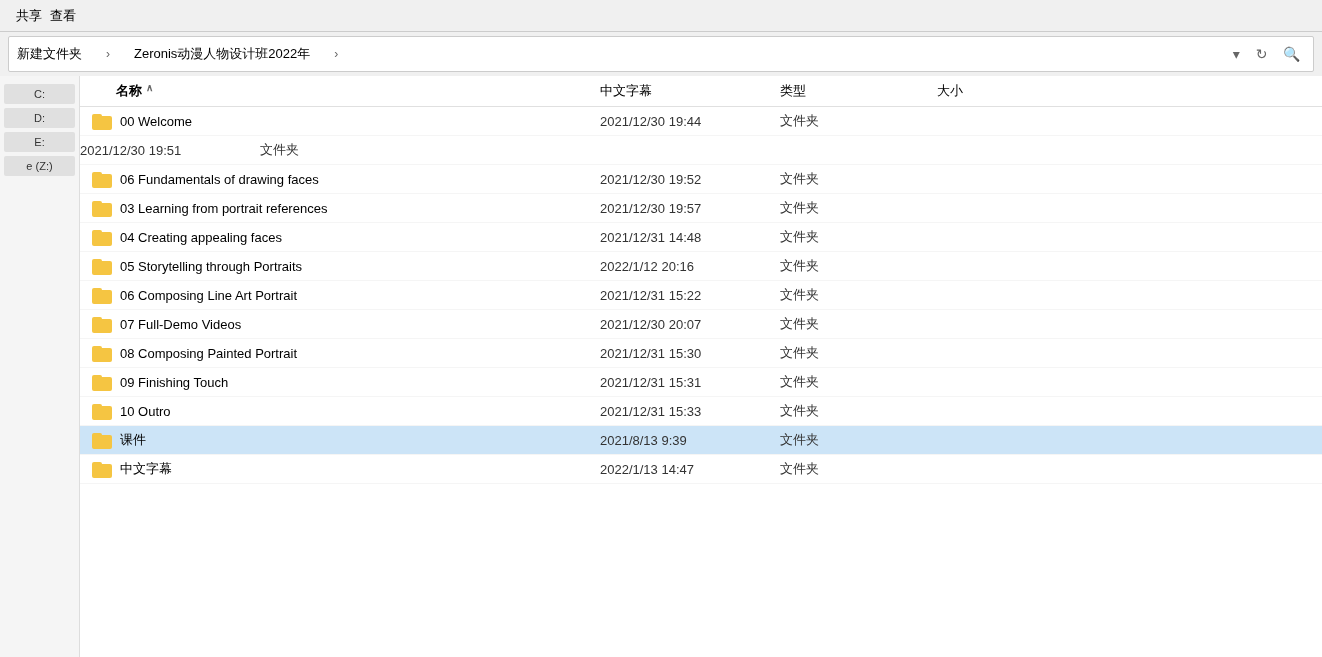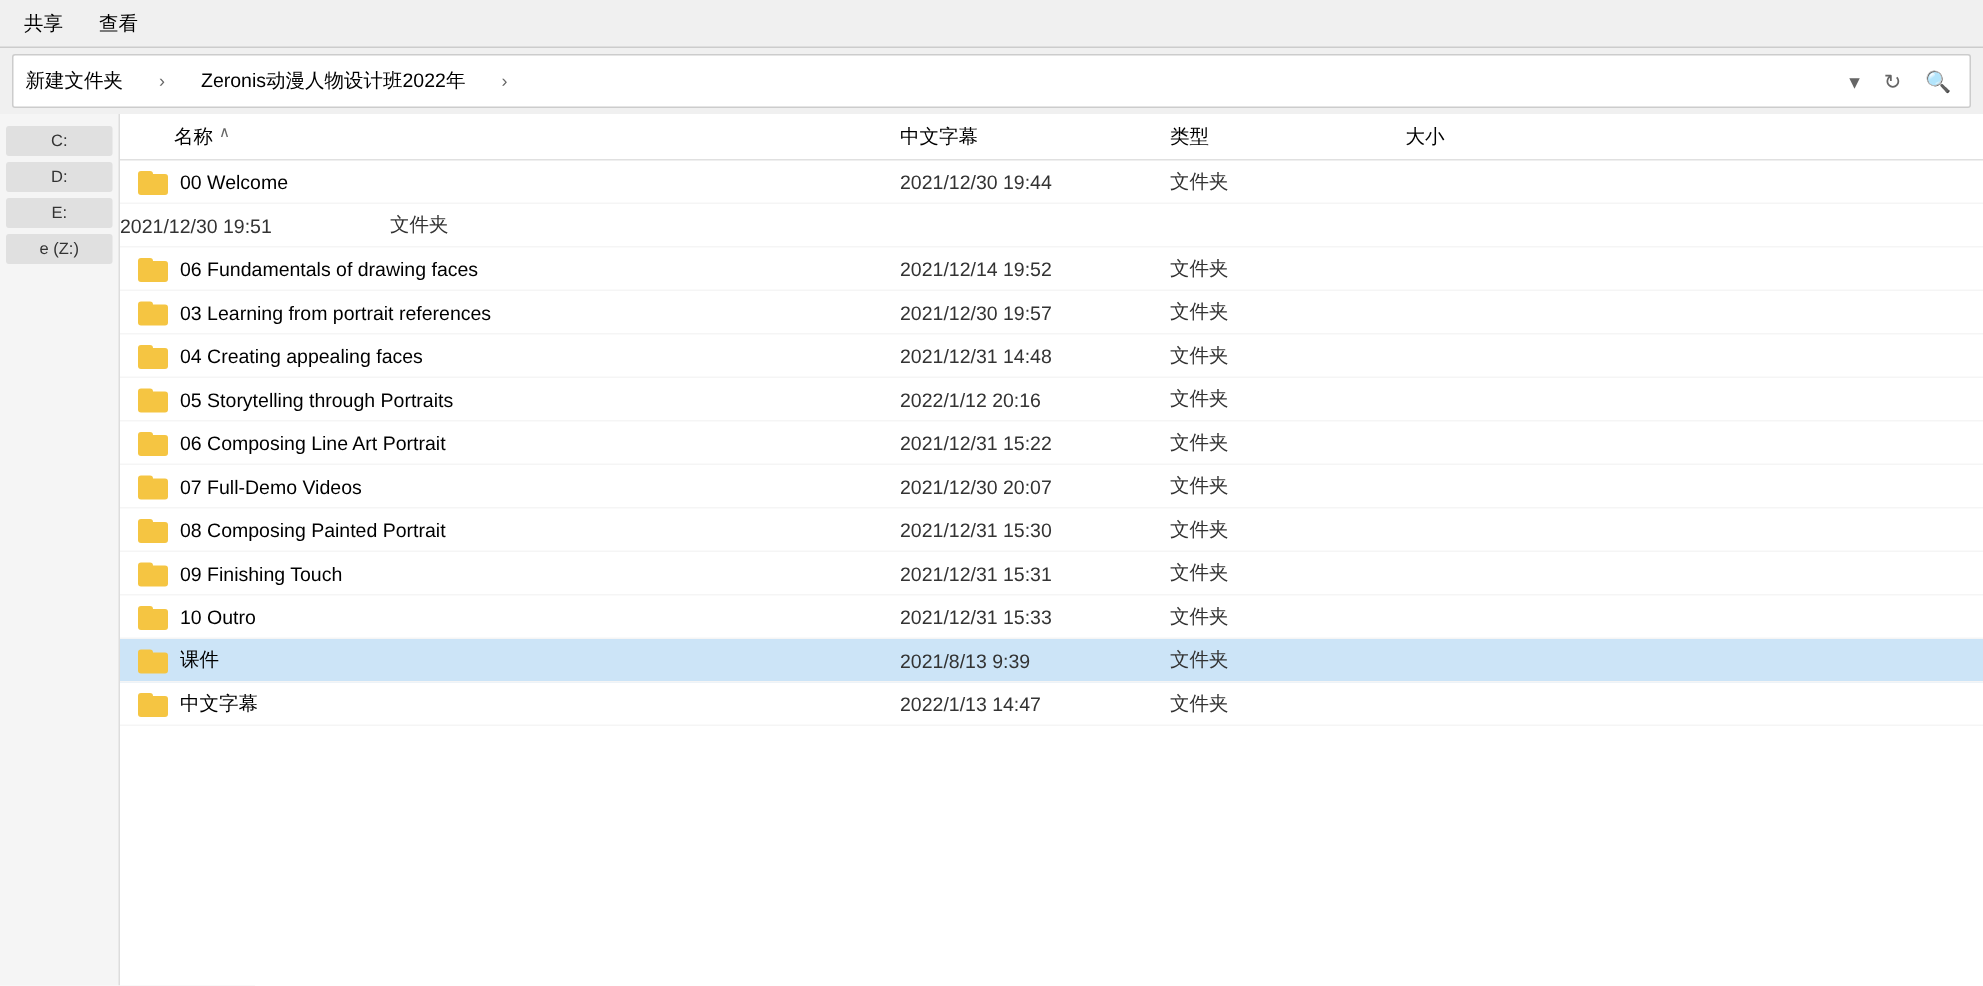--- a/index.html
+++ b/index.html
@@ -13,21 +13,20 @@
       overflow: hidden;
     }
 
     
     .toolbar {
       background: #f0f0f0;
       border-bottom: 1px solid #ccc;
       padding: 4px 12px;
       display: flex;
       align-items: center;
-      gap: 16px;
       height: 32px;
     }
     .toolbar-btn {
       font-size: 13px;
       color: #000;
       cursor: pointer;
       padding: 2px 4px;
     }
 
     
@@ -109,20 +108,21 @@
       top: 0;
       z-index: 10;
     }
     .col-name {
       width: 520px;
       padding-left: 36px;
       font-size: 13px;
       color: #000;
       display: flex;
       gap: 4px;
+      font-weight: bold;
     }
     .col-name .sort-arrow {
       font-size: 10px;
       color: #666;
     }
     .col-date { width: 180px; font-size: 13px; color: #000; }
     .col-type { width: 120px; font-size: 13px; color: #000; }
     .col-size { width: 100px; font-size: 13px; color: #000; text-align: center; }
 
     
@@ -228,21 +228,21 @@
         <div class="file-row">
     <div class="file-cell-date">2021/12/30 19:51</div>
     <div class="file-cell-type">文件夹</div>
     <div class="file-cell-size"></div>
   </div>
         <div class="file-row">
     <div class="file-cell-name">
       <span class="folder-icon"></span>
       <span>06 Fundamentals of drawing faces</span>
     </div>
-    <div class="file-cell-date">2021/12/14 19:52</div>
+    <div class="file-cell-date">2021/12/30 19:52</div>
     <div class="file-cell-type">文件夹</div>
     <div class="file-cell-size"></div>
   </div>
         <div class="file-row">
     <div class="file-cell-name">
       <span class="folder-icon"></span>
       <span>03 Learning from portrait references</span>
     </div>
     <div class="file-cell-date">2021/12/30 19:57</div>
     <div class="file-cell-type">文件夹</div>

